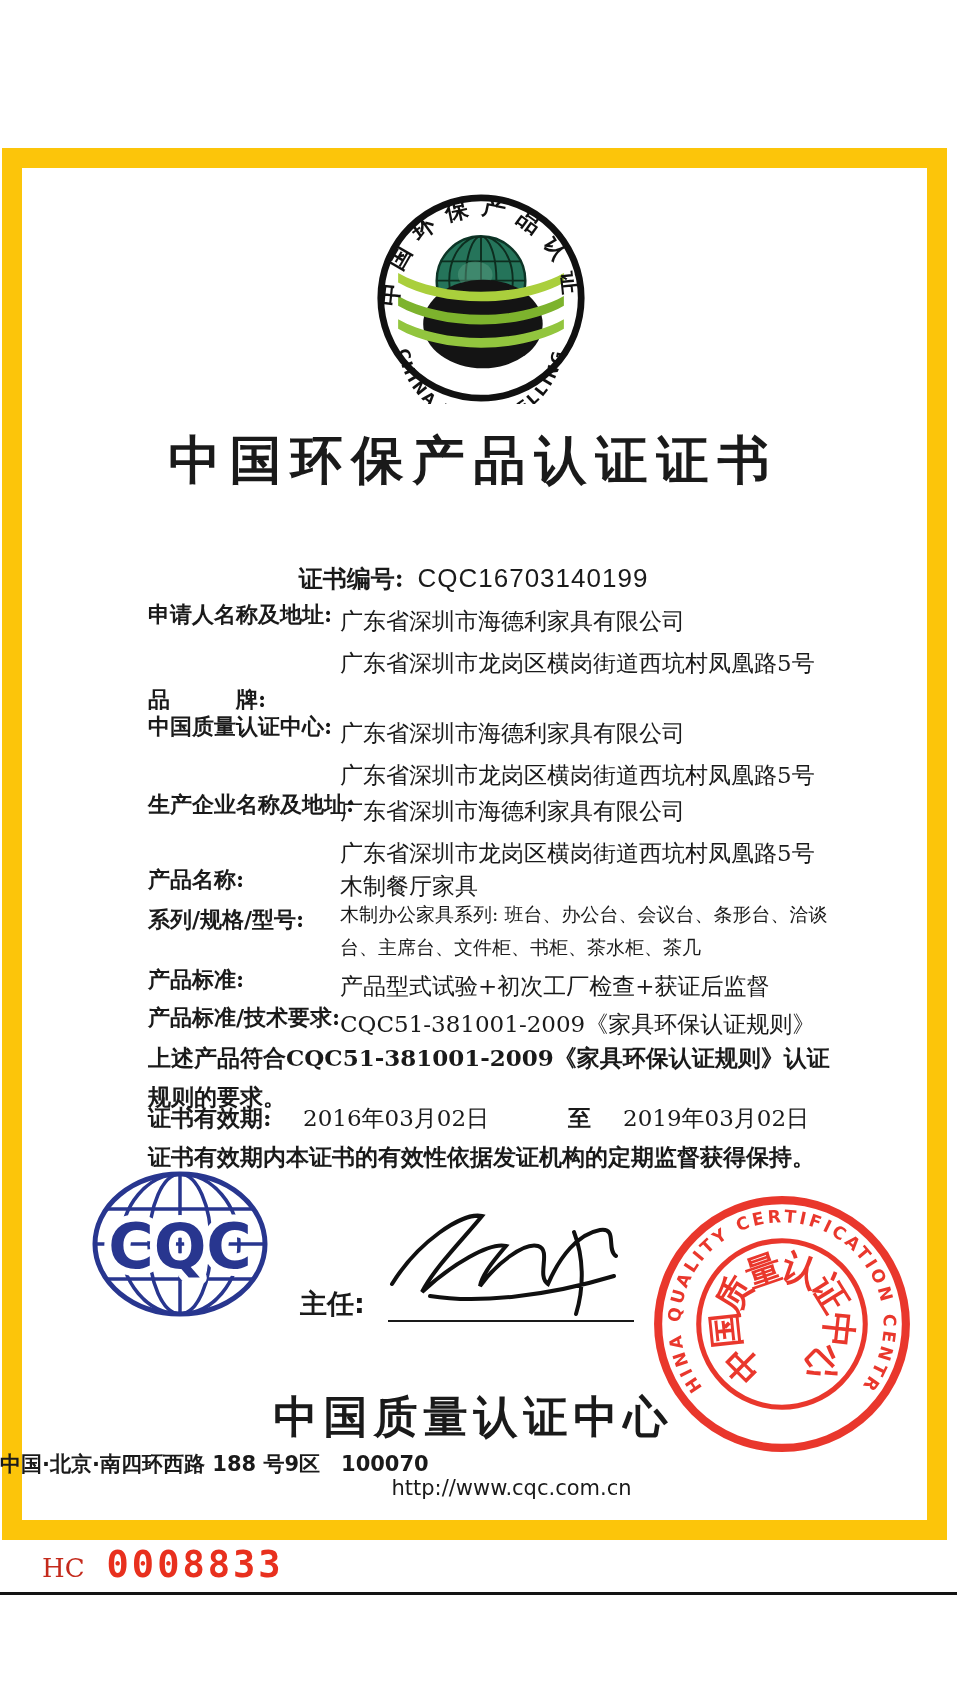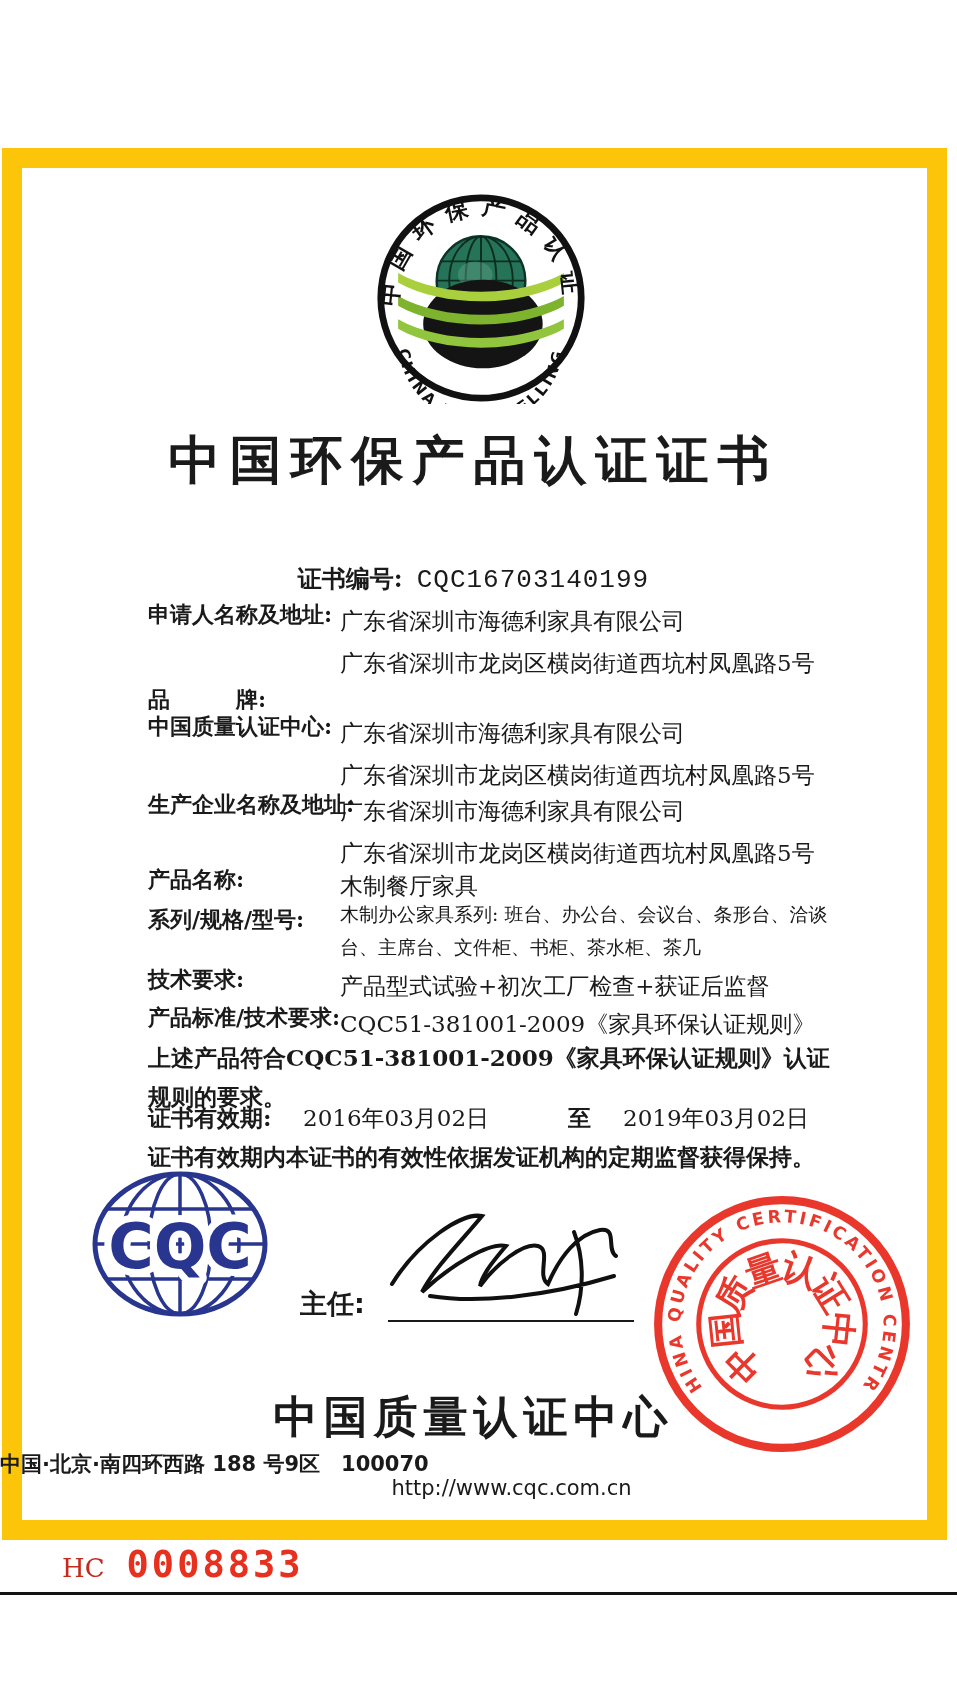--- a/index.html
+++ b/index.html
@@ -11,21 +11,21 @@
   
   .eco-logo{position:absolute;left:375px;top:192px;width:212px;height:212px;}
   
   .title{position:absolute;left:20px;top:426px;width:907px;text-align:center;
          font-size:52px;font-weight:900;letter-spacing:9px;
          font-family:"DejaVu Sans",sans-serif;}
   
   .certno{position:absolute;left:20px;top:563px;width:907px;display:flex;
           justify-content:center;gap:14px;align-items:baseline;}
   .certno .lbl{font-size:24px;font-weight:700;font-family:"DejaVu Serif",serif;}
-  .certno .val{font-size:26px;font-family:Liberation Mono, monospace;letter-spacing:1px;}
+  .certno .val{font-size:26px;font-family:Liberation Sans, sans-serif;letter-spacing:1px;}
   
   .row{position:absolute;left:148px;width:700px;}
   .flabel{position:absolute;left:0;top:0;font-size:22px;font-weight:700;
           font-family:"DejaVu Serif",serif;white-space:nowrap;}
   .fvalue{position:absolute;left:192px;top:0;width:500px;font-size:23px;
           font-family:"DejaVu Serif",serif;line-height:42px;}
   .fvalue div{white-space:nowrap;}
   .r0{top:600px}.r1{top:685px}.r2{top:712px}.r3{top:790px}
   .r4{top:865px}.r5{top:905px}.r6{top:965px}.r7{top:1003px}
   .r5 .fvalue{font-size:19px;line-height:33px;top:-7px;width:520px;}
@@ -48,21 +48,21 @@
   .signature{position:absolute;left:378px;top:1192px;width:260px;height:130px;}
   .stamp{position:absolute;left:650px;top:1192px;width:264px;height:264px;
          opacity:.93;mix-blend-mode:multiply;}
   .org-name{position:absolute;left:0px;top:1388px;width:947px;text-align:center;
             font-size:44px;font-weight:900;letter-spacing:6px;}
   .org-address{position:absolute;left:0px;top:1450px;width:947px;text-align:left;
                font-size:21px;font-weight:600;}
   .org-url{position:absolute;left:0px;top:1476px;width:947px;text-align:center;
            font-size:21px;font-weight:500;padding-left:38px;}
   
-  .serial{position:absolute;left:42px;top:1543px;display:flex;align-items:baseline;gap:22px;margin-left:20px;}
+  .serial{position:absolute;left:42px;top:1543px;display:flex;align-items:baseline;gap:22px;}
   .serial .pfx{font-size:26px;color:#C42A1C;font-family:"DejaVu Serif",serif;}
   .serial .num{font-size:37px;font-weight:700;color:#E8301E;letter-spacing:3px;
                font-family:"DejaVu Sans Mono",monospace;}
   .cutline{position:absolute;left:0;top:1592px;width:957px;height:3px;background:#131313;}
 </style>
 </head>
 <body>
 
 <div class="page">
 
@@ -147,21 +147,21 @@
       <div>木制餐厅家具</div>
     </div>
   </div>
   <div class="row r5">
     <span class="flabel">系列/规格/型号:</span>
     <div class="fvalue">
       <div>木制办公家具系列: 班台、办公台、会议台、条形台、洽谈台、主席台、文件柜、书柜、茶水柜、茶几</div>
     </div>
   </div>
   <div class="row r6">
-    <span class="flabel">技术要求:</span>
+    <span class="flabel">产品标准:</span>
     <div class="fvalue">
       <div>产品型式试验+初次工厂检查+获证后监督</div>
     </div>
   </div>
   <div class="row r7">
     <span class="flabel">产品标准/技术要求:</span>
     <div class="fvalue">
       <div>CQC51-381001-2009《家具环保认证规则》</div>
     </div>
   </div>

